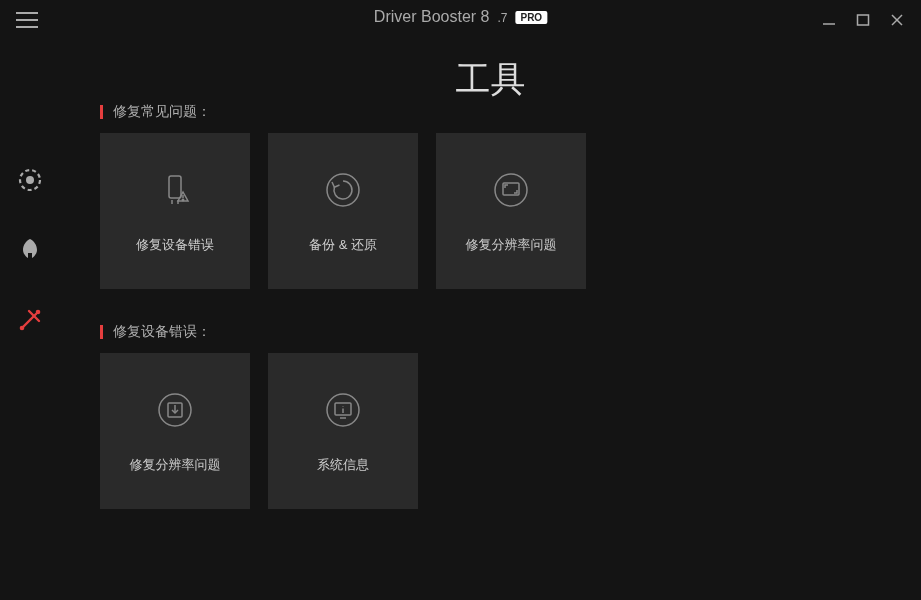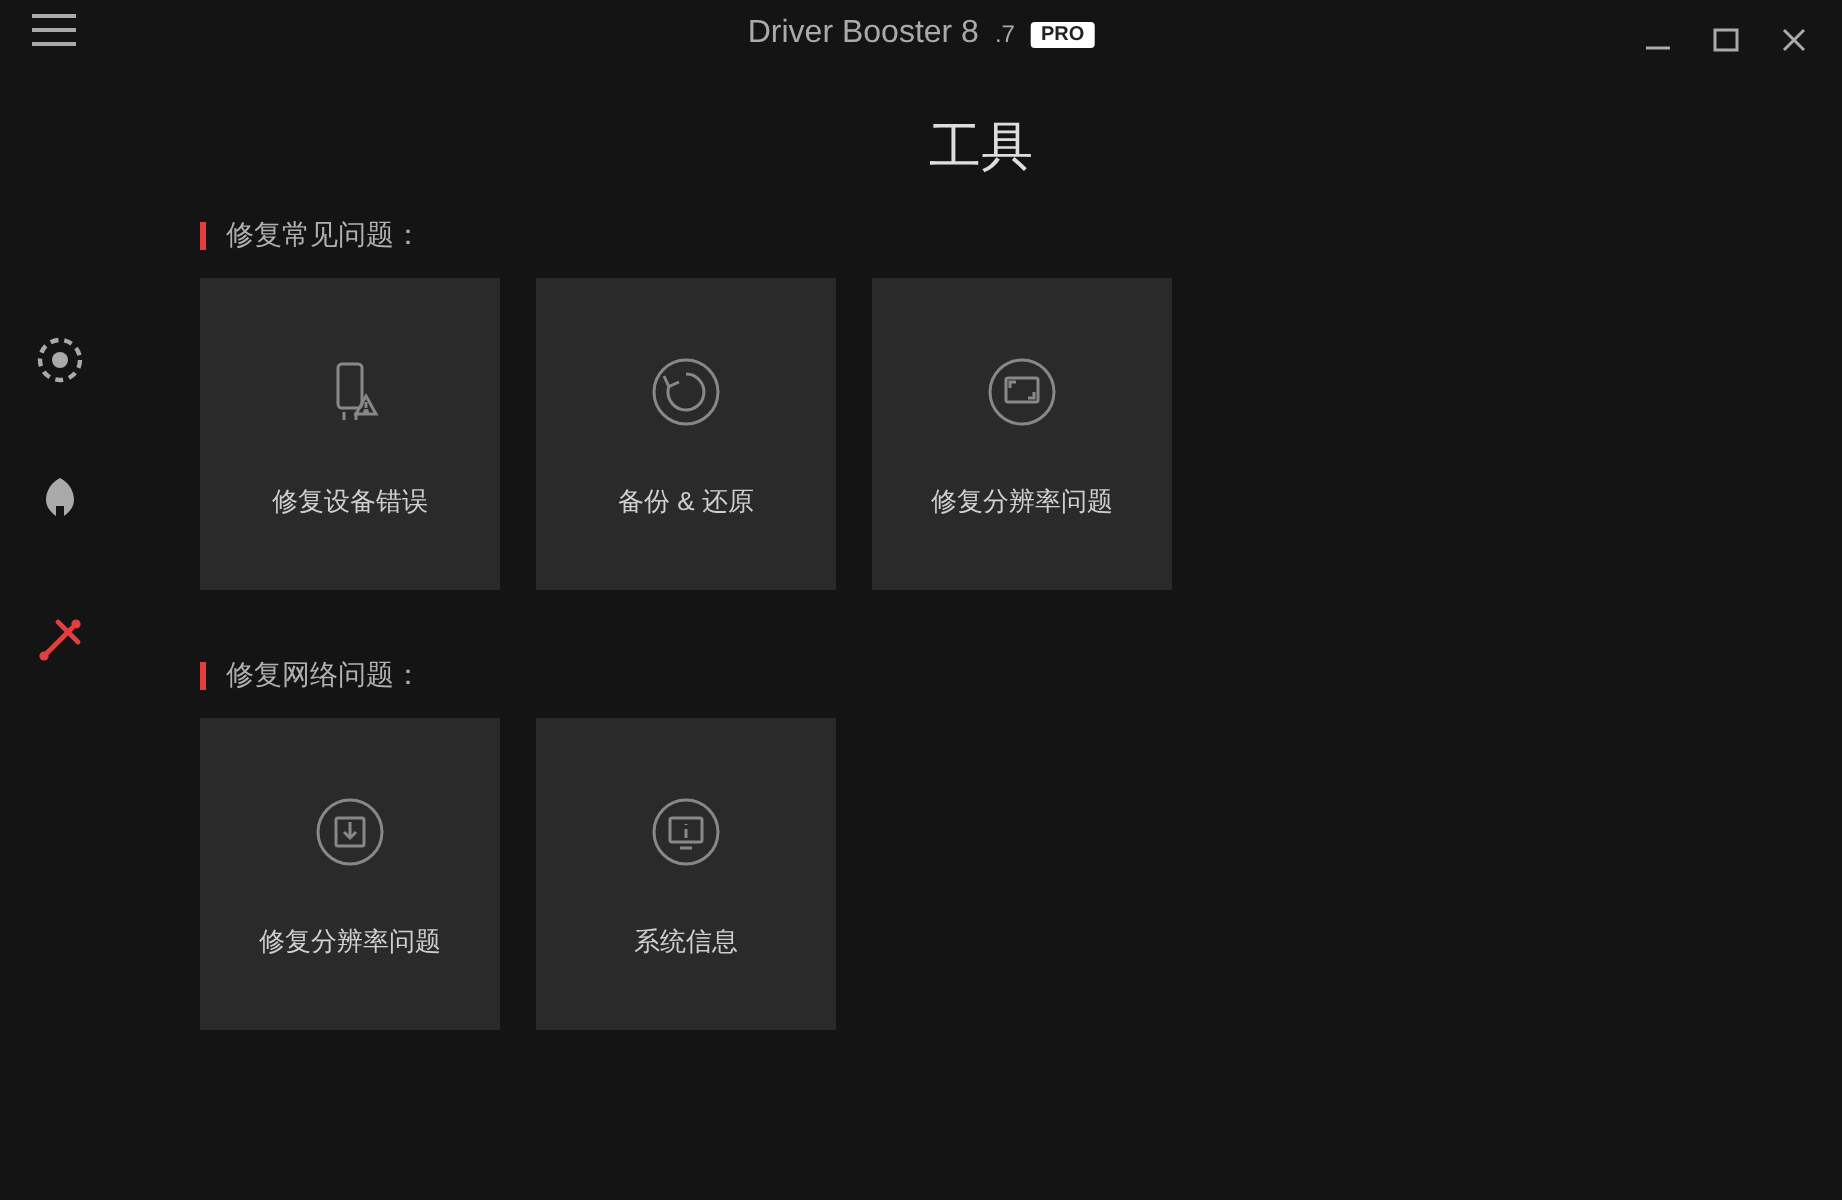--- a/index.html
+++ b/index.html
@@ -10,20 +10,21 @@
     color: #cccccc;
     font-family: "Microsoft YaHei", Arial, sans-serif;
     font-size: 13px;
     overflow: hidden;
     position: relative;
   }
   
   .titlebar {
     height: 40px;
     display: flex;
+    align-items: center;
     justify-content: space-between;
     padding: 0 16px 0 12px;
     gap: 15px;
   }
   .menu-btn {
     width: 30px; height: 30px;
     display: flex; flex-direction: column; justify-content: center; align-items: center;
     gap: 5px;
     cursor: pointer;
   }
@@ -89,24 +90,23 @@
     position: absolute;
     left: 60px;
     top: 40px;
     right: 0;
     bottom: 0;
     padding: 10px 28px 0 28px;
   }
   .page-title {
     text-align: center;
     color: #dddddd;
-    font-size: 26px;
+    font-size: 35px;
     font-weight: 300;
     margin-top: 6px;
-    margin-bottom: 18px;
   }
   .section-header {
     display:flex;
     align-items:center;
     color:#b0b0b0;
     font-size: 14px;
     margin-left: 12px;
     margin-bottom: 12px;
   }
   .section-header::before {
@@ -246,21 +246,21 @@
             <rect x="12" y="13" width="16" height="12" rx="1"></rect>
             <polyline points="14,18 14,15 17,15"></polyline>
             <polyline points="26,20 26,23 23,23"></polyline>
           </svg>
       </div>
       <div class="tile-label">修复分辨率问题</div>
     </div>
   </div>
 
   <div class="section-header">
-    <span>修复网络问题：</span>
+    <span>修复设备错误：</span>
   </div>
 
   <div class="tiles">
     <div class="tile">
       <div class="tile-icon">
         <svg viewBox="0 0 40 40">
             <circle cx="20" cy="20" r="16"></circle>
             <rect x="13" y="13" width="14" height="14" rx="1"></rect>
             <line x1="20" y1="15" x2="20" y2="22"></line>
             <polyline points="17,20 20,23 23,20"></polyline>

